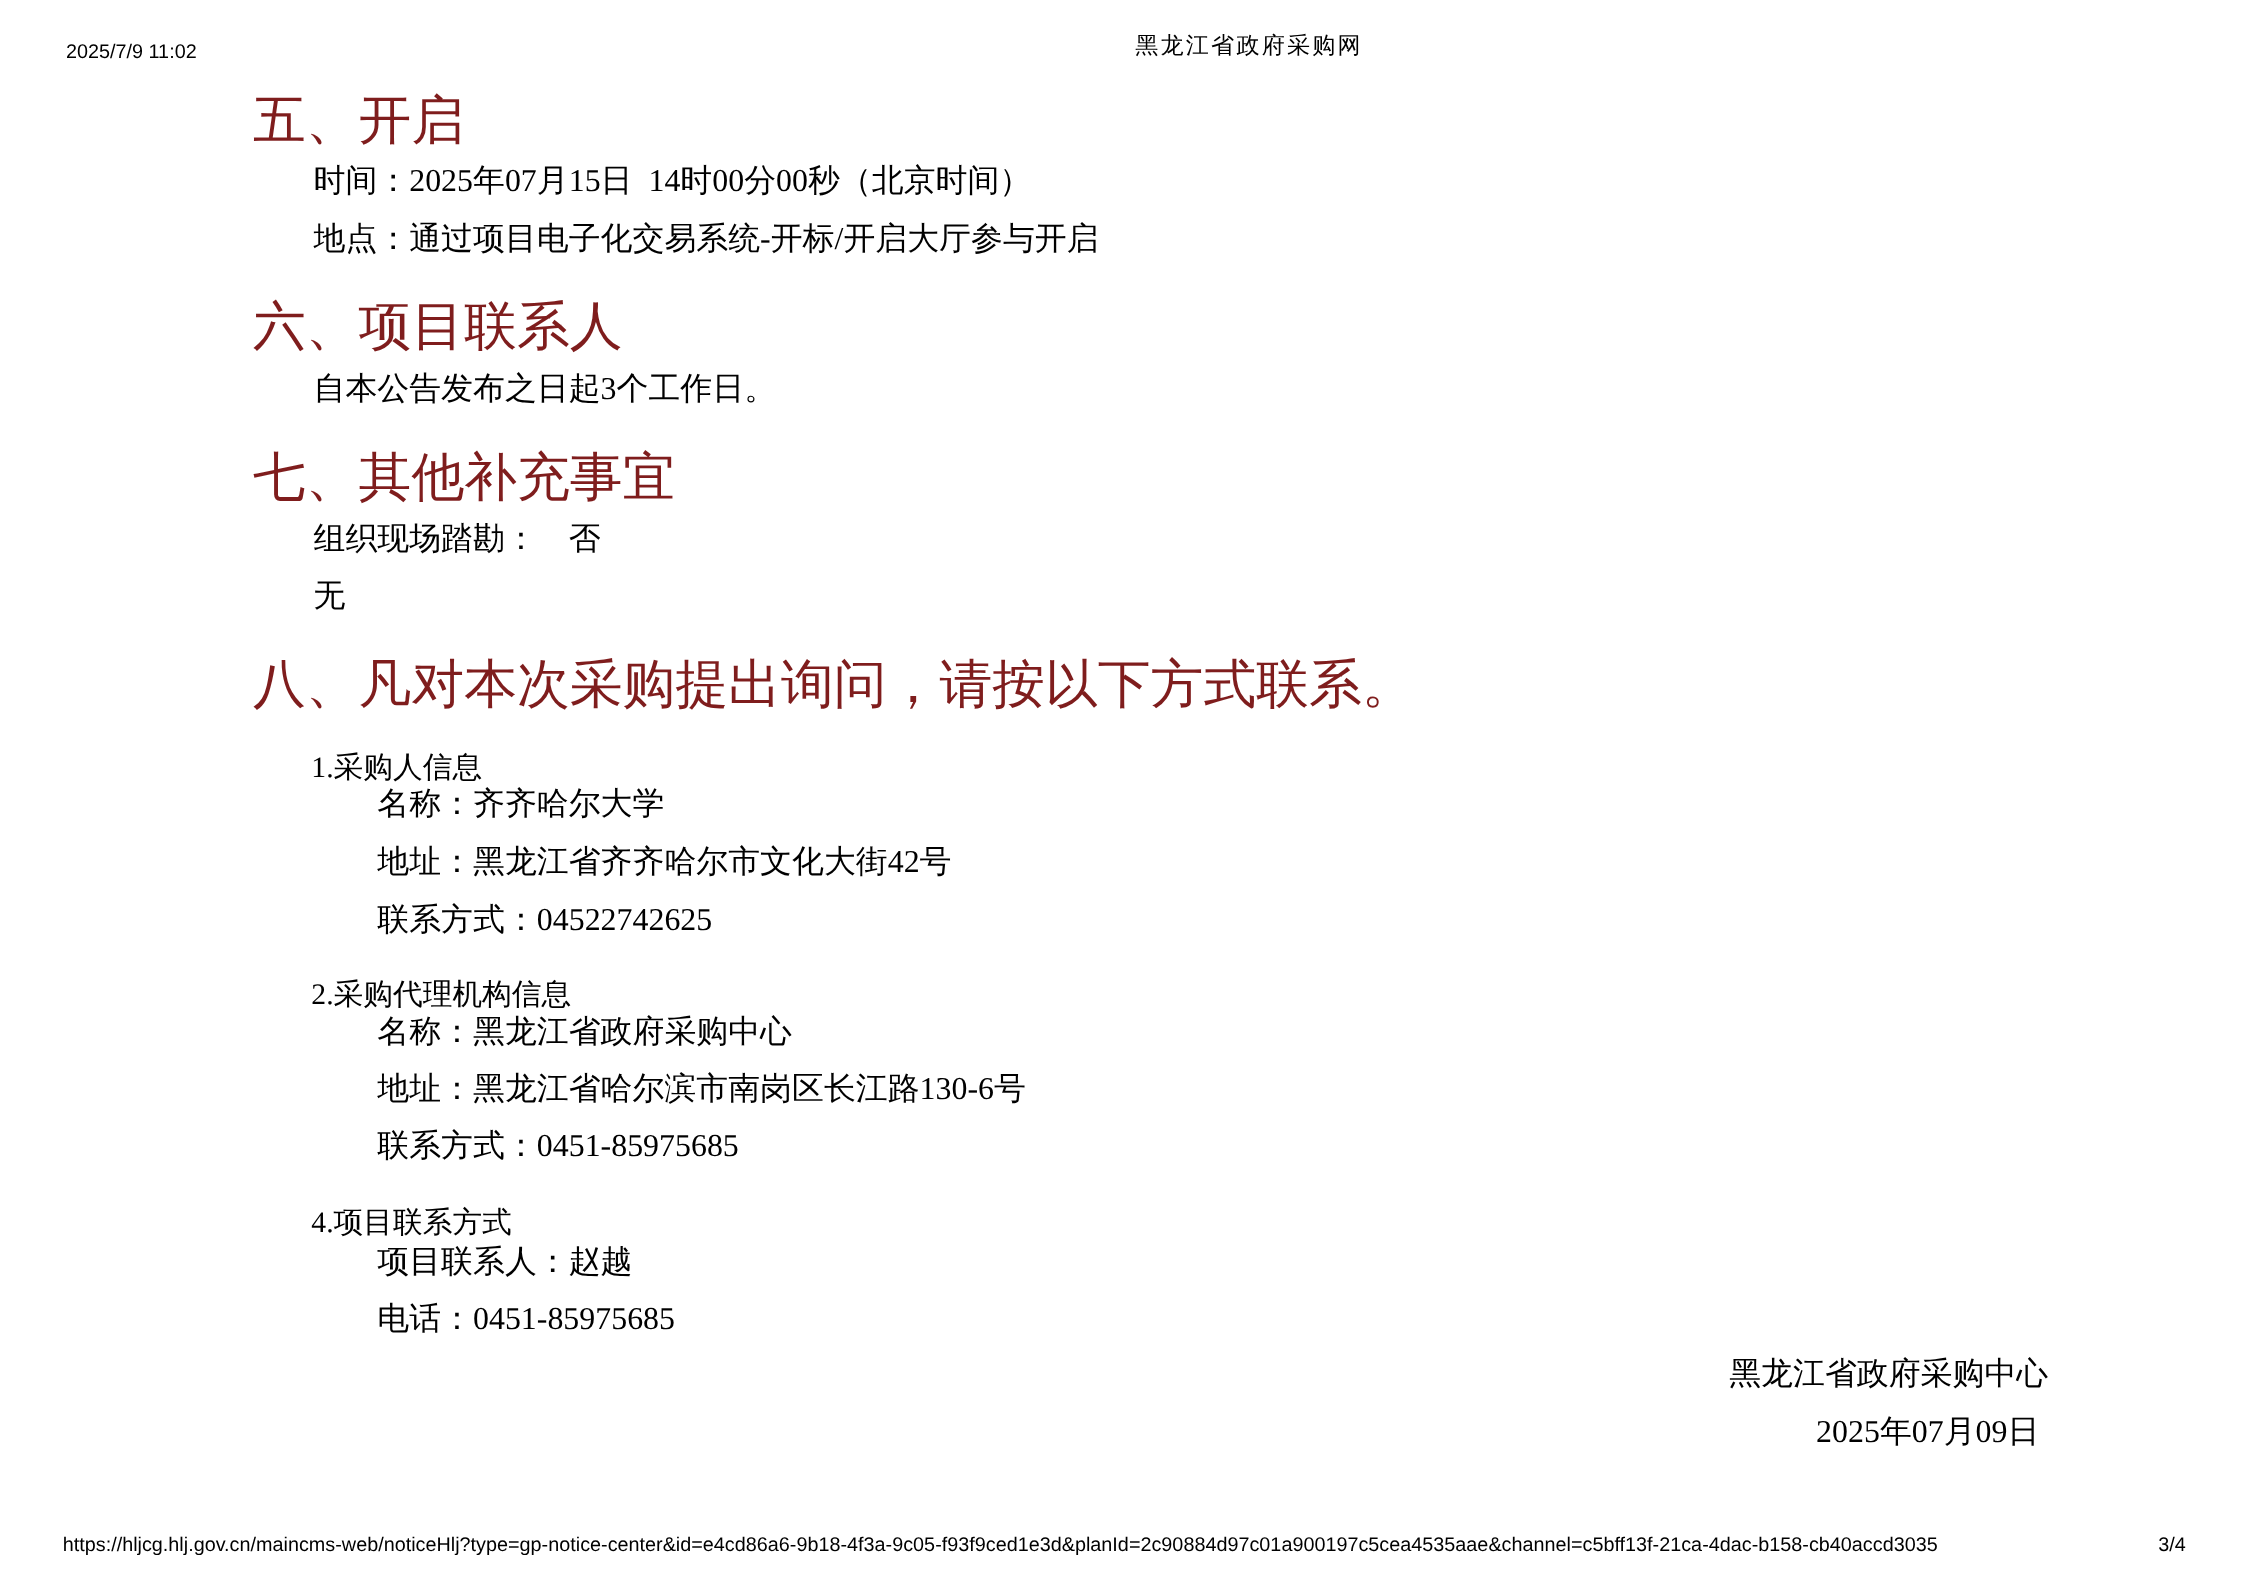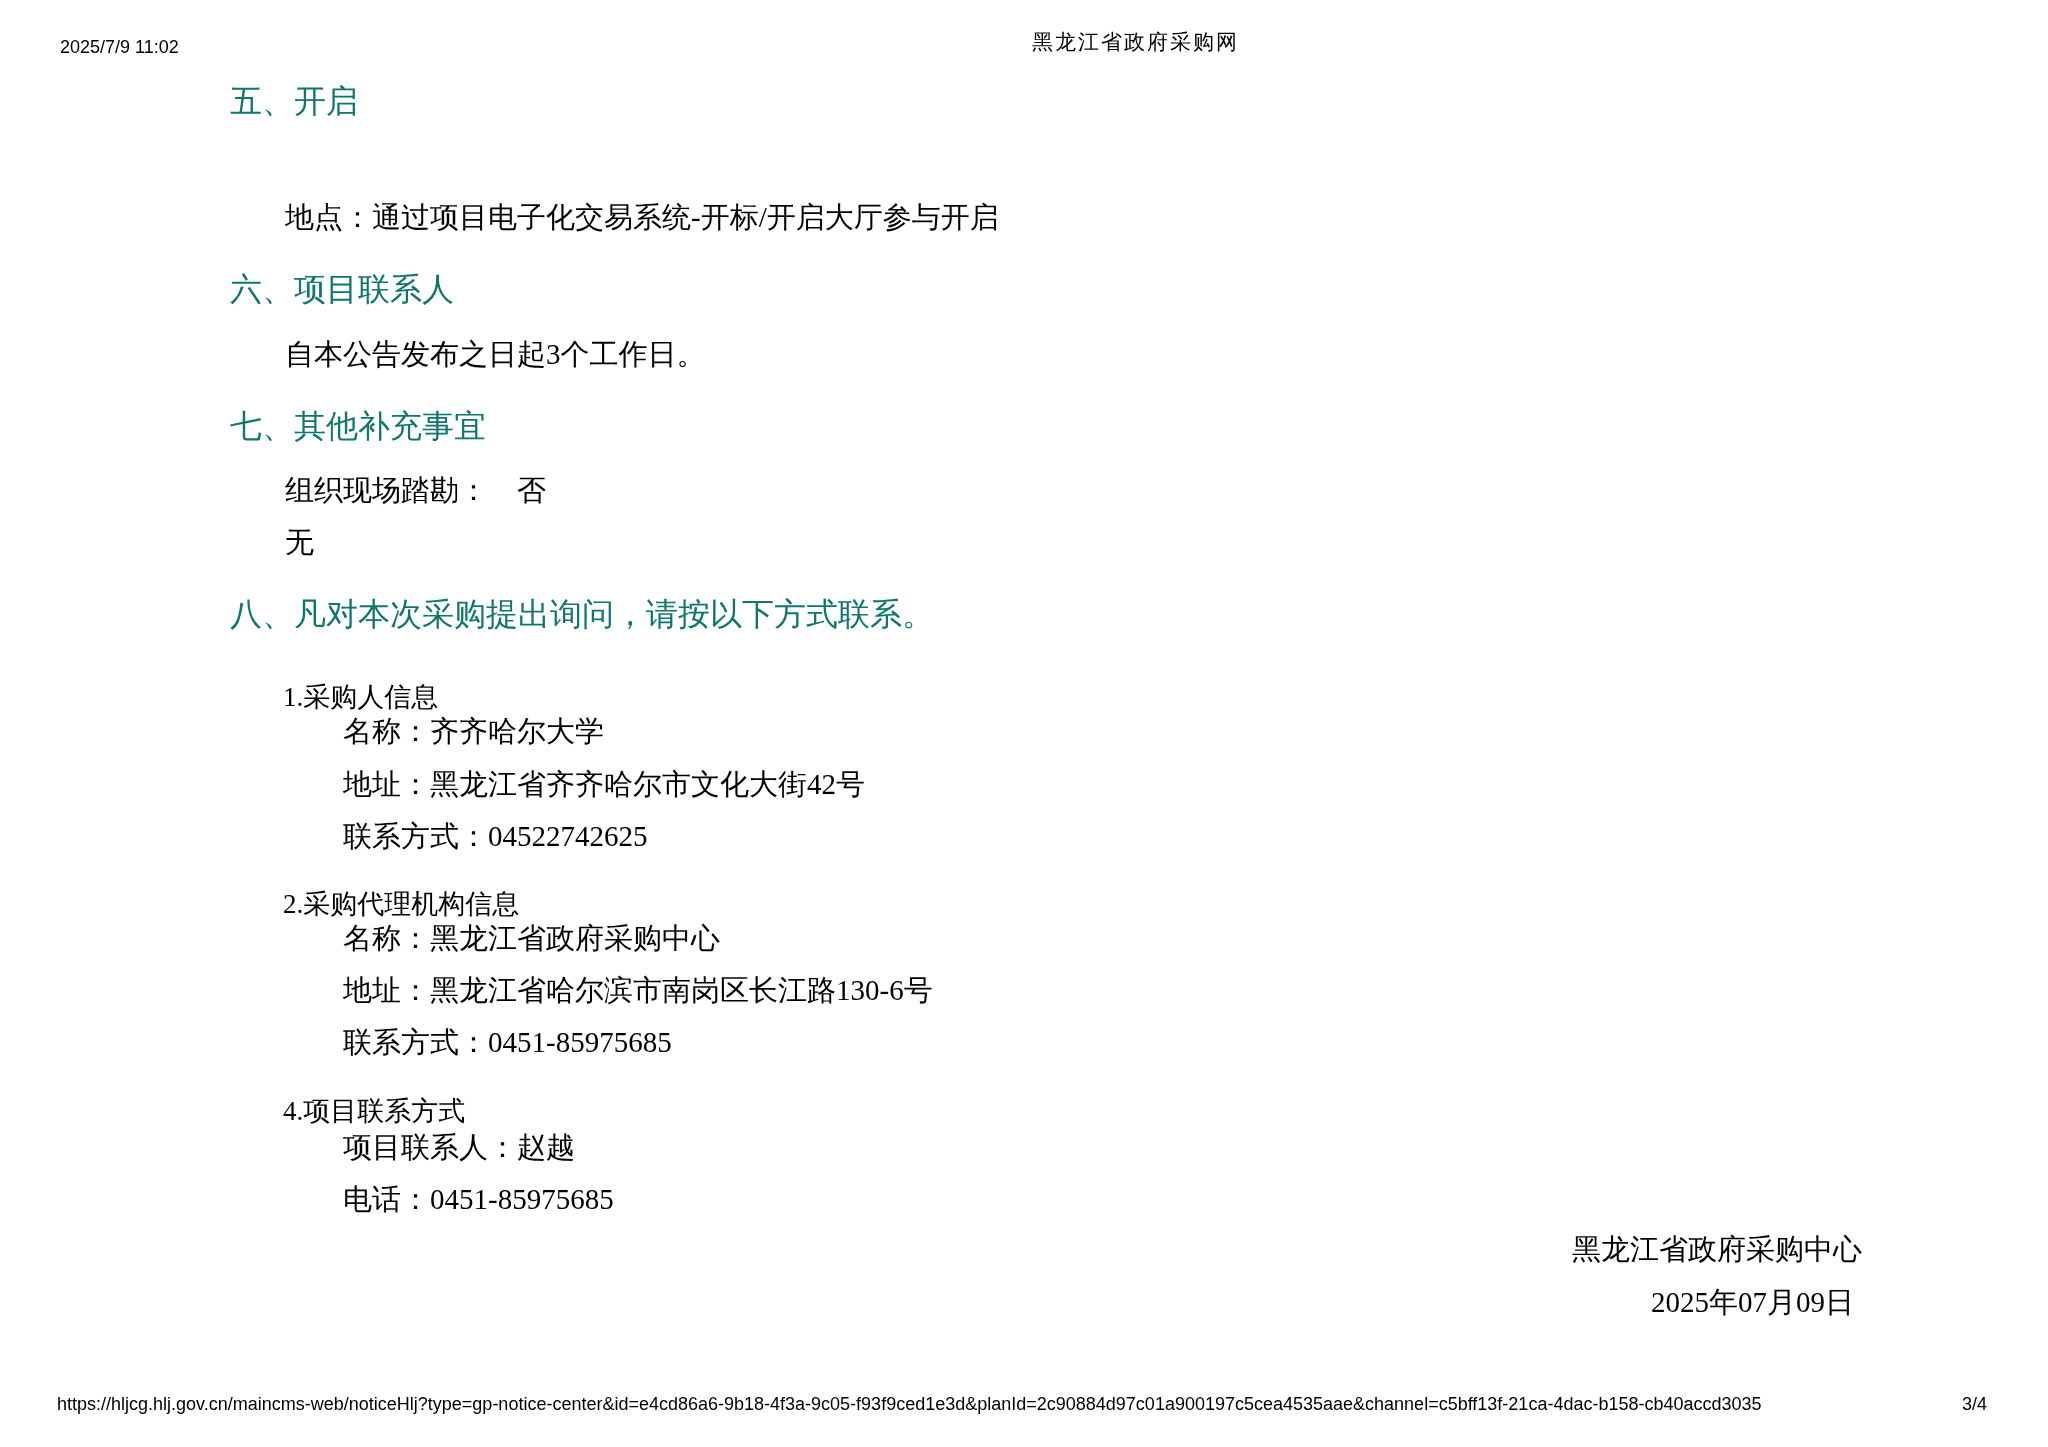--- a/index.html
+++ b/index.html
@@ -21,24 +21,24 @@
     white-space: pre;
   }
   .site-title {
     font-size: 21px;
     letter-spacing: 2px;
   }
   
   .h {
     position: absolute;
     font-family: "Liberation Serif", serif;
-    font-size: 32px;
+    font-size: 48px;
     line-height: 1.05;
     white-space: pre;
-    color: #0f766e;
+    color: #7f1d1d;
   }
   .t {
     position: absolute;
     font-family: "Liberation Serif", serif;
     font-size: 29px;
     line-height: 1.05;
     white-space: pre;
     color: #000000;
   }
   .sub { font-size: 27px; margin-top: 17px; }
@@ -46,20 +46,21 @@
 </style>
 </head>
 <body>
 
 <div class="page">
 
   <div class="chrome" style="left:60px; top:38px;">2025/7/9 11:02</div>
   <div class="chrome site-title" style="left:1032px; top:30px;">黑龙江省政府采购网</div>
 
   <div class="h" style="left:230px; top:85px;">五、开启</div>
+  <div class="t" style="left:285px; top:150px;">时间：2025年07月15日  14时00分00秒（北京时间）</div>
   <div class="t" style="left:285px; top:202px;">地点：通过项目电子化交易系统-开标/开启大厅参与开启</div>
 
   <div class="h" style="left:230px; top:273px;">六、项目联系人</div>
   <div class="t" style="left:285px; top:339px;">自本公告发布之日起3个工作日。</div>
 
   <div class="h" style="left:230px; top:410px;">七、其他补充事宜</div>
   <div class="t" style="left:285px; top:475px;">组织现场踏勘：　否</div>
   <div class="t" style="left:285px; top:527px;">无</div>
 
   <div class="h" style="left:230px; top:598px;">八、凡对本次采购提出询问，请按以下方式联系。</div>

